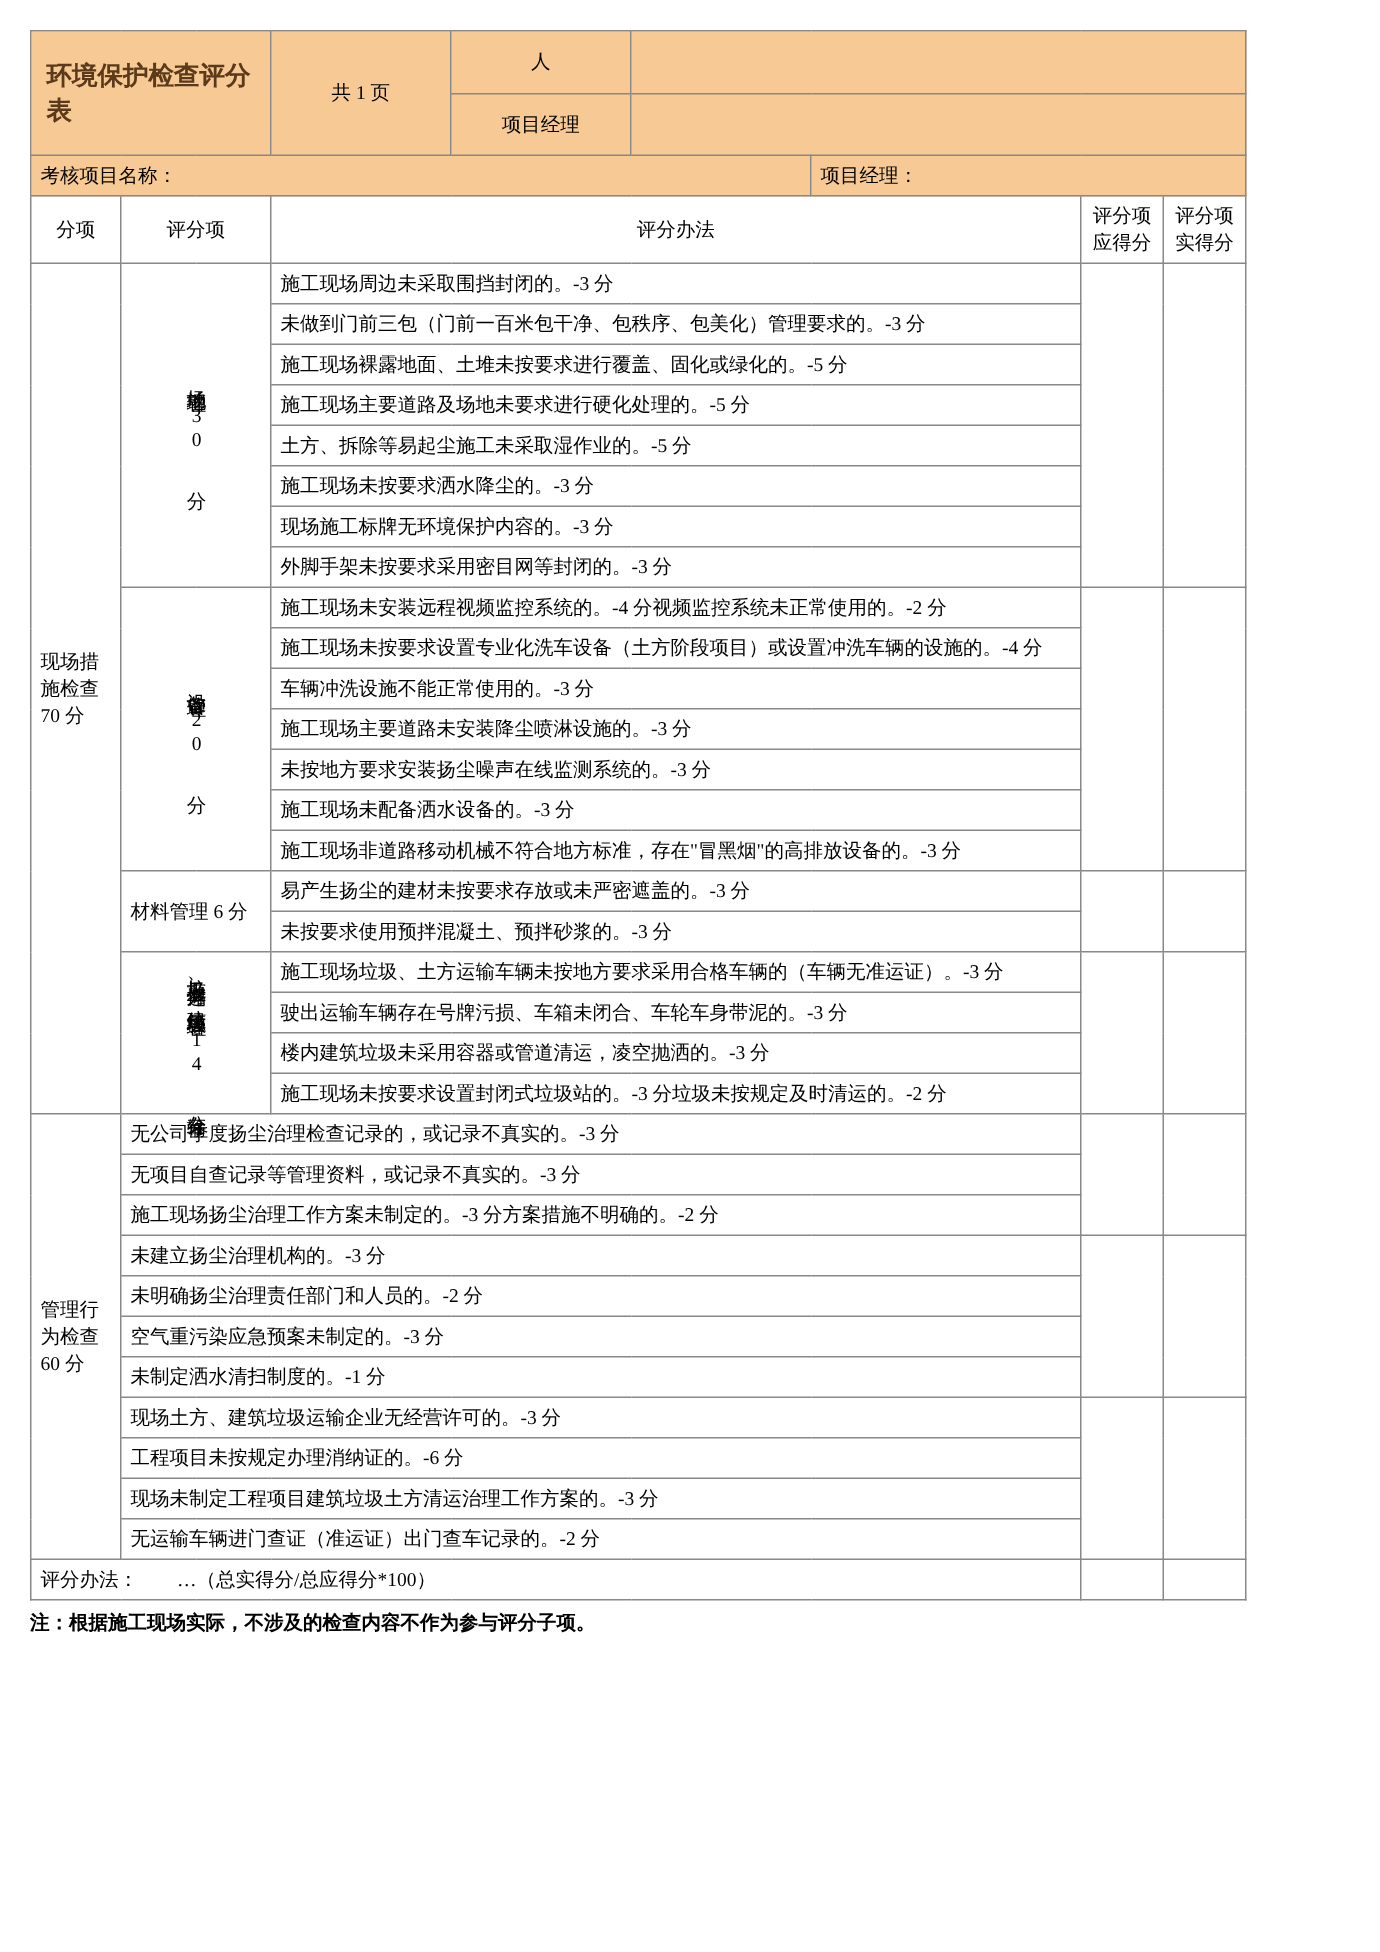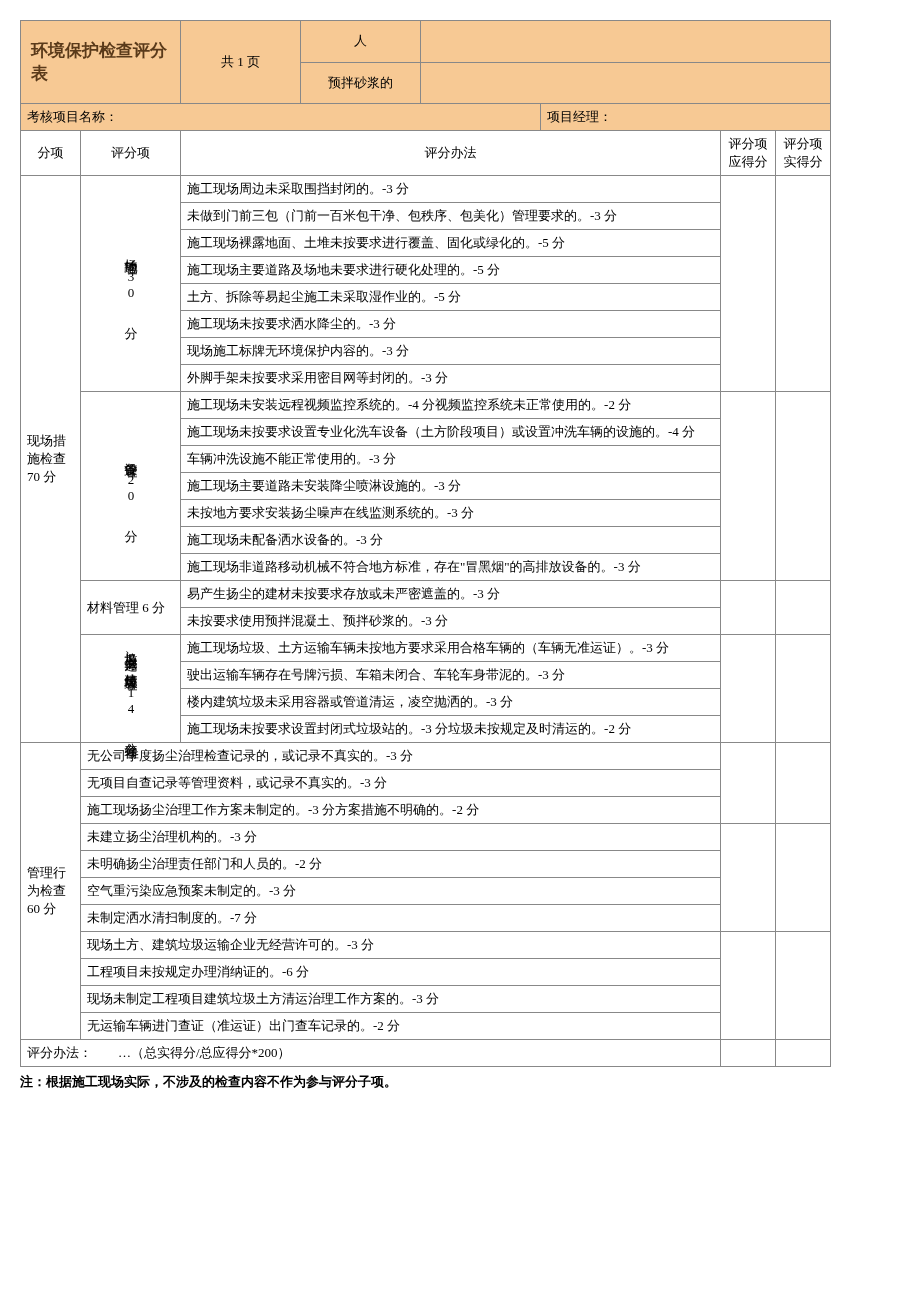--- a/index.html
+++ b/index.html
@@ -68,21 +68,21 @@
   </colgroup>
 
   <tbody>
       <tr>
     <td rowspan="2" colspan="3" class="title-cell">环境保护检查评分表</td>
     <td rowspan="2" class="hdr center">共 1 页</td>
     <td class="hdr center">人</td>
     <td colspan="4" class="hdr"></td>
   </tr>
   <tr>
-    <td class="hdr center">预拌砂浆的</td>
+    <td class="hdr center">项目经理</td>
     <td colspan="4" class="hdr"></td>
   </tr>
   <tr>
     <td colspan="6" class="hdr">考核项目名称：</td>
     <td colspan="3" class="hdr">项目经理：</td>
   </tr>
 
   <tr>
     <td class="center">分项</td>
     <td colspan="2" class="center">评分项</td>
@@ -201,21 +201,21 @@
     <td rowspan="4"></td>
     <td rowspan="4"></td>
   </tr>
   <tr>
         <td colspan="6">未明确扬尘治理责任部门和人员的。-2 分</td>
       </tr>
   <tr>
         <td colspan="6">空气重污染应急预案未制定的。-3 分</td>
       </tr>
   <tr>
-        <td colspan="6">未制定洒水清扫制度的。-7 分</td>
+        <td colspan="6">未制定洒水清扫制度的。-1 分</td>
       </tr>
 
   <tr>
     <td colspan="6">现场土方、建筑垃圾运输企业无经营许可的。-3 分</td>
     <td rowspan="4"></td>
     <td rowspan="4"></td>
   </tr>
   <tr>
         <td colspan="6">工程项目未按规定办理消纳证的。-6 分</td>
       </tr>
@@ -223,21 +223,21 @@
         <td colspan="6">现场未制定工程项目建筑垃圾土方清运治理工作方案的。-3 分</td>
       </tr>
   <tr>
         <td colspan="6">无运输车辆进门查证（准运证）出门查车记录的。-2 分</td>
       </tr>
 
   <tr>
     <td colspan="7">
       <span>评分办法：</span>
       &nbsp;&nbsp;&nbsp;&nbsp;&nbsp;&nbsp;
-      <span>…（总实得分/总应得分*200）</span>
+      <span>…（总实得分/总应得分*100）</span>
     </td>
     <td></td>
     <td></td>
   </tr>
 </tbody>
   </table>
 
 <div class="note">注：根据施工现场实际，不涉及的检查内容不作为参与评分子项。</div>
 
 </body></html>

